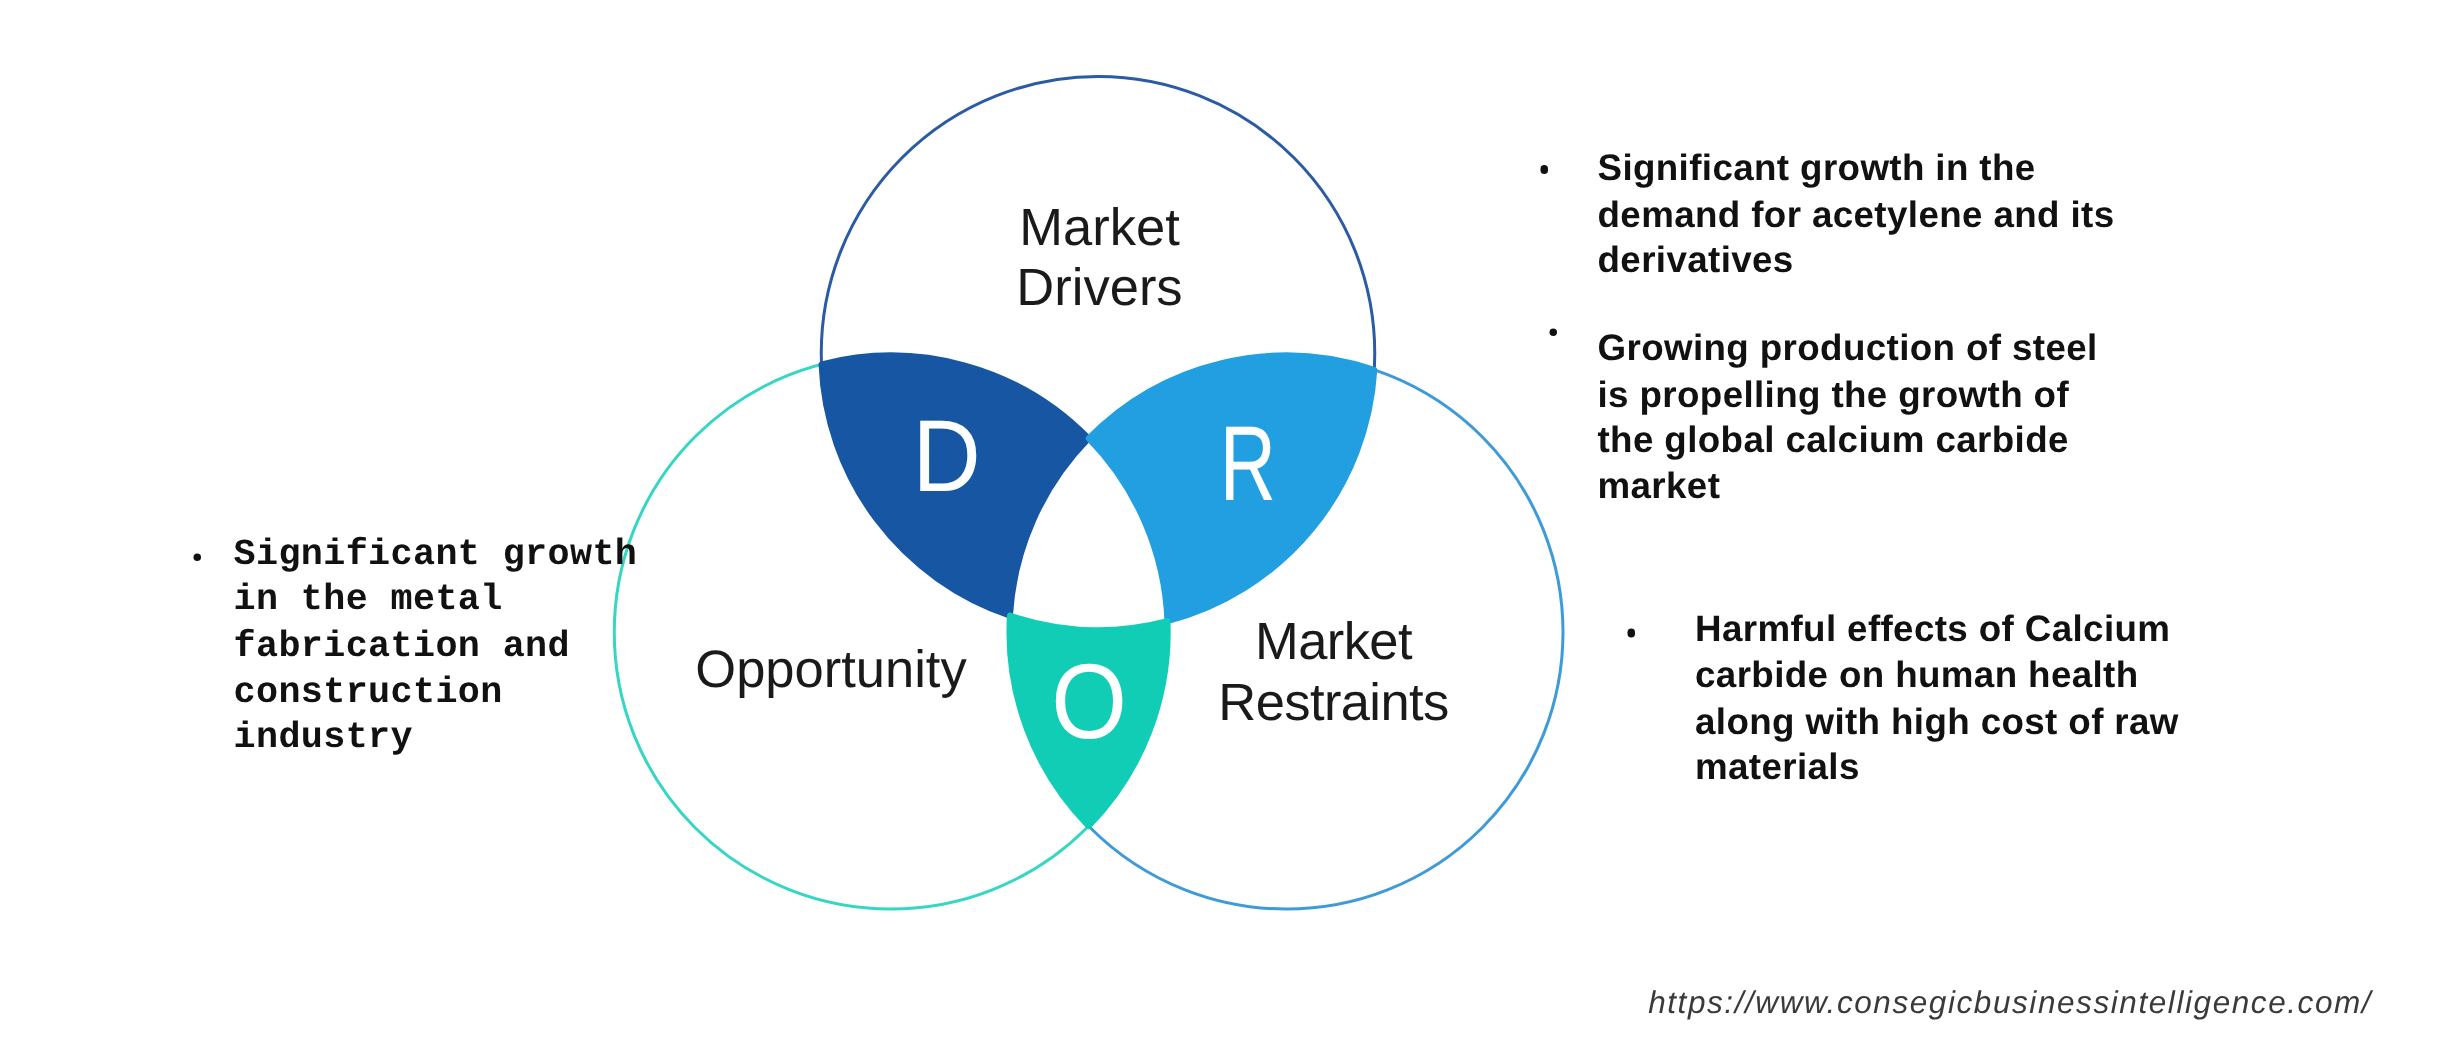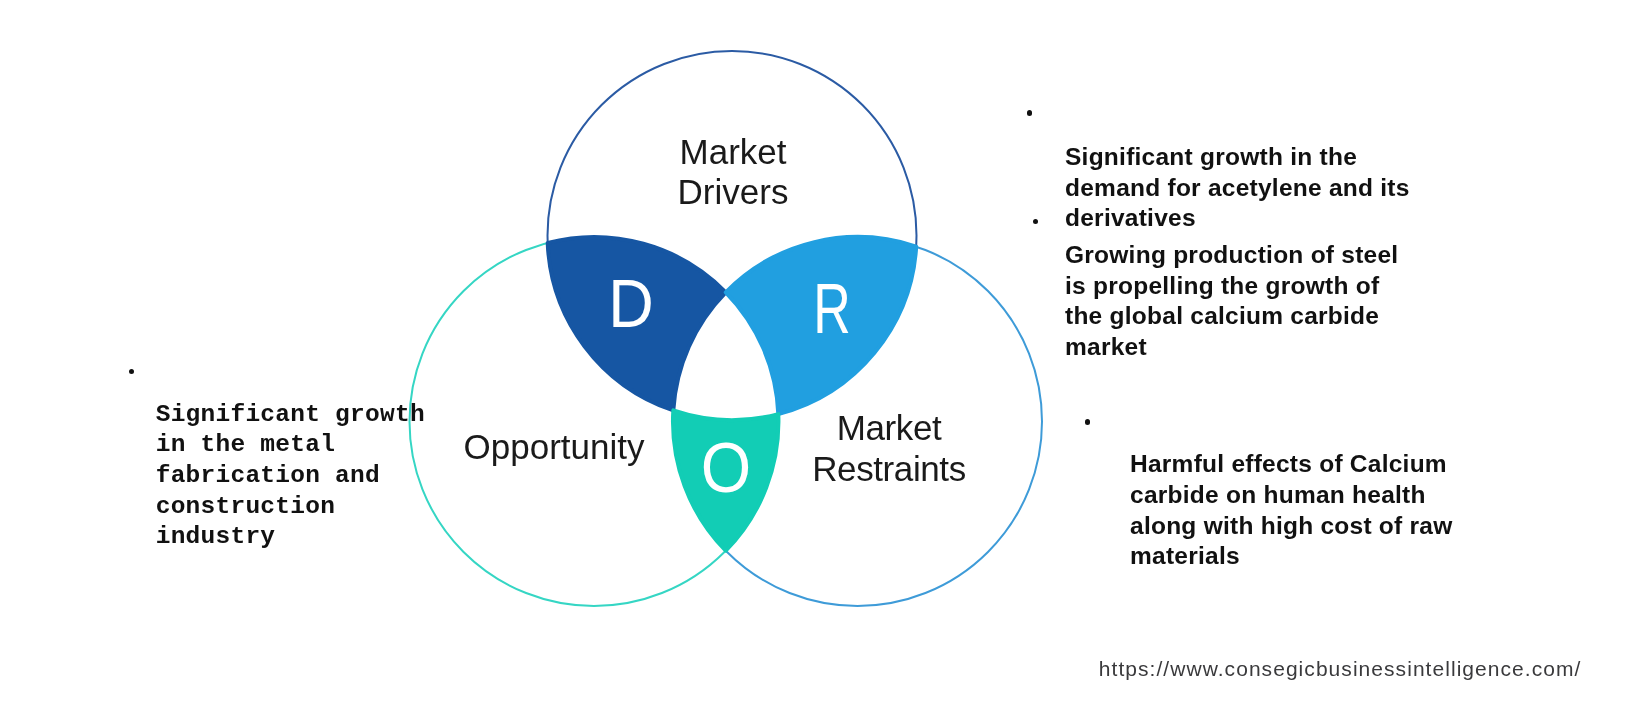--- a/index.html
+++ b/index.html
@@ -1,20 +1,20 @@
 <!DOCTYPE html>
 <html><head>
 <meta charset="utf-8">
 <style>
   html,body{margin:0;padding:0;}
   body{width:1641px;height:708px;background:#ffffff;position:relative;overflow:hidden;
        font-family:"Liberation Sans", sans-serif;}
   .abs{position:absolute;}
   .lbl{color:#1a1a1a;font-size:35px;line-height:40px;text-align:center;}
-  .bul{color:#111111;font-size:24.5px;line-height:30.7px;letter-spacing:0.25px;font-weight:700;margin-top:44px;}
+  .bul{color:#111111;font-size:24.5px;line-height:30.7px;letter-spacing:0.25px;font-weight:700;}
   .dot{position:absolute;width:5.5px;height:5.5px;border-radius:50%;background:#111111;}
 </style>
 </head>
 <body>
 <svg class="abs" style="left:0;top:0;" width="1641" height="708" viewBox="0 0 1641 708">
 
   <circle cx="732" cy="235.5" r="184.5" fill="none" stroke="#2B5BA4" stroke-width="2"></circle>
   <circle cx="594" cy="421.5" r="184.5" fill="none" stroke="#35D6C4" stroke-width="2"></circle>
   <circle cx="857.5" cy="421.5" r="184.5" fill="none" stroke="#3E9BD8" stroke-width="2"></circle>
 
@@ -31,18 +31,18 @@
 <div class="abs lbl" style="left:454px;top:427.1px;width:200px;">Opportunity</div>
 <div class="abs lbl" style="left:789px;top:407.3px;width:200px;line-height:41px;letter-spacing:-0.4px;">Market<br>Restraints</div>
 
 <div class="dot" style="left:128.8px;top:368.9px;"></div>
 <div class="abs bul" style="left:155.7px;top:355.6px;font-family:Liberation Mono, monospace;">Significant growth<br>in the metal<br>fabrication and<br>construction<br>industry</div>
 
 <div class="dot" style="left:1026.9px;top:110.2px;"></div>
 <div class="abs bul" style="left:1065px;top:97.9px;">Significant growth in the<br>demand for acetylene and its<br>derivatives</div>
 
 <div class="dot" style="left:1032.8px;top:218.7px;"></div>
-<div class="abs bul" style="left:1065px;top:196px;">Growing production of steel<br>is propelling the growth of<br>the global calcium carbide<br>market</div>
+<div class="abs bul" style="left:1065px;top:218px;">Growing production of steel<br>is propelling the growth of<br>the global calcium carbide<br>market</div>
 
 <div class="dot" style="left:1084.7px;top:419.2px;"></div>
 <div class="abs bul" style="left:1130px;top:405.3px;">Harmful effects of Calcium<br>carbide on human health<br>along with high cost of raw<br>materials</div>
 
-<div class="abs" style="left:1098.8px;top:655.5px;font-size:21px;color:#3A3A3C;line-height:26px;letter-spacing:1.05px;">https://www.consegicbusinessintelligence.com/</div>
+<div class="abs" style="left:1098.8px;top:655.5px;font-size:21px;color:#3A3A3C;line-height:26px;letter-spacing:1.05px;font-style:italic;">https://www.consegicbusinessintelligence.com/</div>
 
 </body></html>

